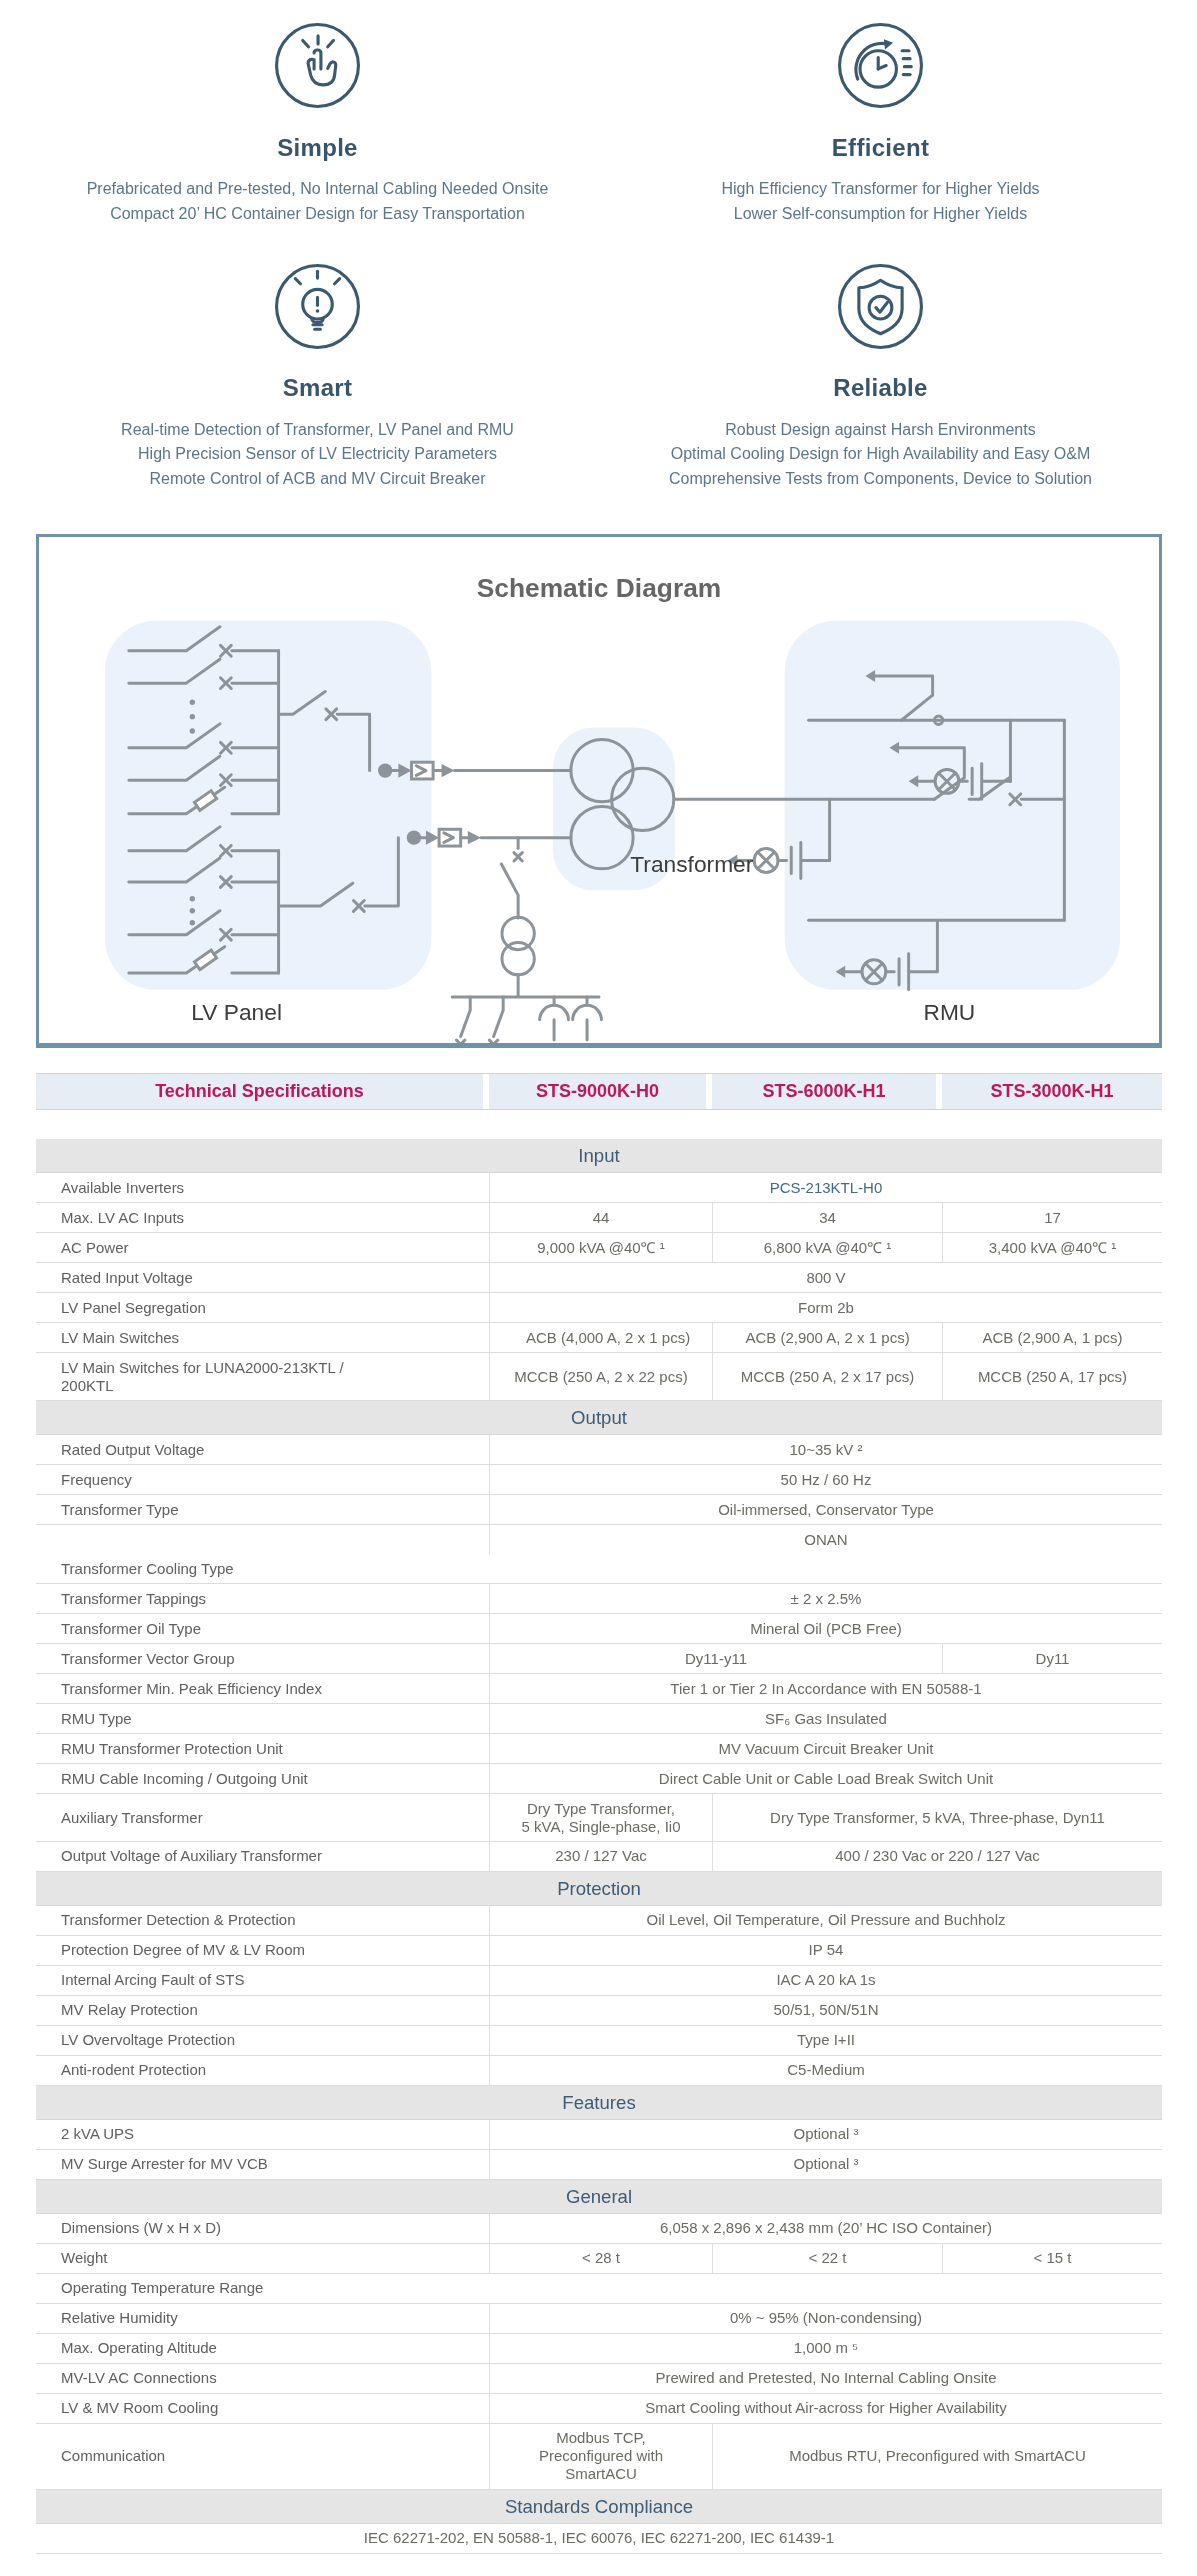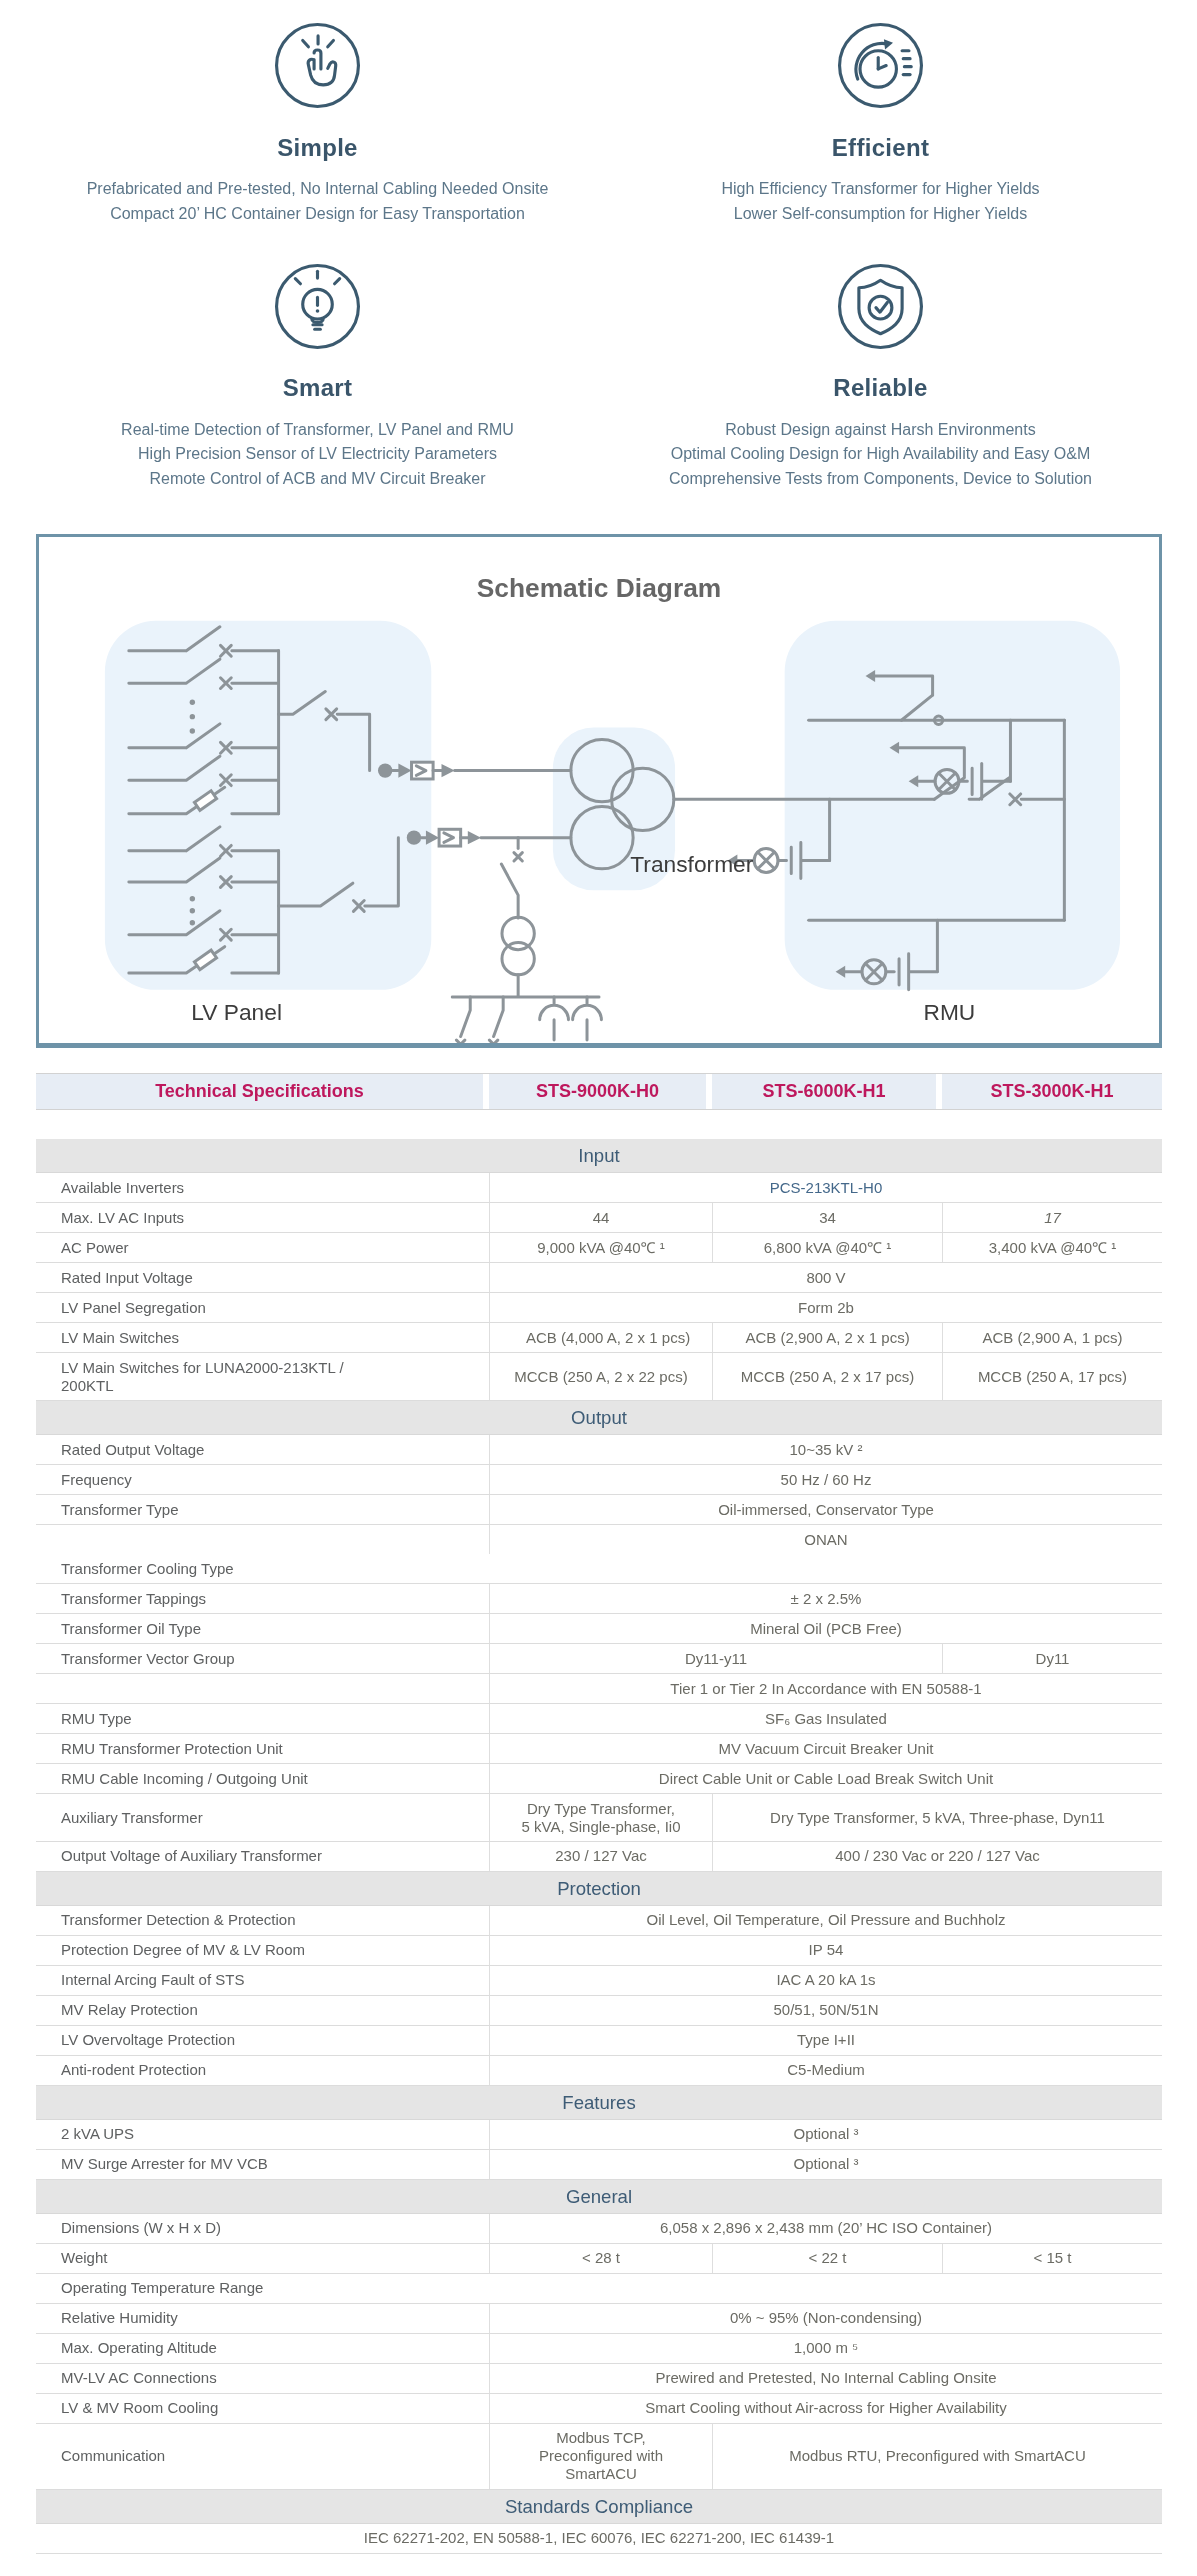--- a/index.html
+++ b/index.html
@@ -325,21 +325,21 @@
   <div class="spec-table">
       <div class="band">Input</div>
       <div class="srow">
         <div class="cell label">Available Inverters</div>
         <div class="cell value accent" style="grid-column: 2 / span 3;">PCS-213KTL-H0</div>
       </div>
       <div class="srow">
         <div class="cell label">Max. LV AC Inputs</div>
         <div class="cell value" style="grid-column: 2 / span 1;">44</div>
         <div class="cell value" style="grid-column: 3 / span 1;">34</div>
-        <div class="cell value" style="grid-column: 4 / span 1; font-style: italic;">17</div>
+        <div class="cell value" style="grid-column: 4 / span 1;">17</div>
       </div>
       <div class="srow">
         <div class="cell label">AC Power</div>
         <div class="cell value" style="grid-column: 2 / span 1;">9,000 kVA @40℃ ¹</div>
         <div class="cell value" style="grid-column: 3 / span 1;">6,800 kVA @40℃ ¹</div>
         <div class="cell value" style="grid-column: 4 / span 1;">3,400 kVA @40℃ ¹</div>
       </div>
       <div class="srow">
         <div class="cell label">Rated Input Voltage</div>
         <div class="cell value" style="grid-column: 2 / span 3;">800 V</div>
@@ -385,20 +385,21 @@
       <div class="srow">
         <div class="cell label">Transformer Oil Type</div>
         <div class="cell value" style="grid-column: 2 / span 3;">Mineral Oil (PCB Free)</div>
       </div>
       <div class="srow">
         <div class="cell label">Transformer Vector Group</div>
         <div class="cell value" style="grid-column: 2 / span 2;">Dy11-y11</div>
         <div class="cell value" style="grid-column: 4 / span 1;">Dy11</div>
       </div>
       <div class="srow">
+        <div class="cell label">Transformer Min. Peak Efficiency Index</div>
         <div class="cell value" style="grid-column: 2 / span 3;">Tier 1 or Tier 2 In Accordance with EN 50588-1</div>
       </div>
       <div class="srow">
         <div class="cell label">RMU Type</div>
         <div class="cell value" style="grid-column: 2 / span 3;">SF₆ Gas Insulated</div>
       </div>
       <div class="srow">
         <div class="cell label">RMU Transformer Protection Unit</div>
         <div class="cell value" style="grid-column: 2 / span 3;">MV Vacuum Circuit Breaker Unit</div>
       </div>

